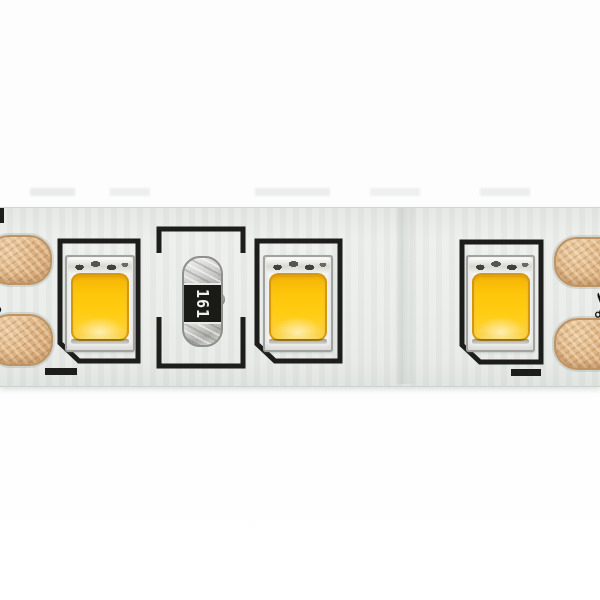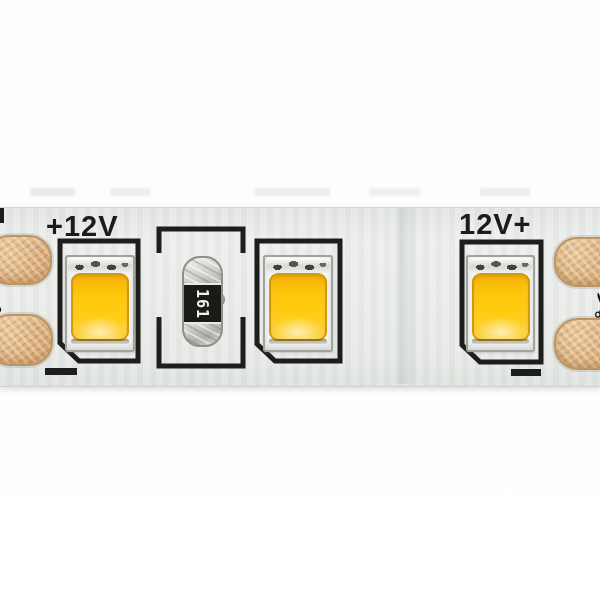--- a/index.html
+++ b/index.html
@@ -129,22 +129,20 @@
       <path d="M 79 361 L 60 343 L 60 241 L 138 241 L 138 361 Z"></path>
       <path d="M 159 253 L 159 229 L 243 229 L 243 253"></path>
       <path d="M 159 317 L 159 366 L 243 366 L 243 317"></path>
       <path d="M 275 361 L 257 344 L 257 241 L 340 241 L 340 361 Z"></path>
       <path d="M 480 362 L 462 345 L 462 242 L 541 242 L 541 362 Z"></path>
     </g>
     <rect x="45" y="368" width="32" height="7" fill="#1d1d1b"></rect>
     <rect x="511" y="369" width="30" height="7" fill="#1d1d1b"></rect>
   </svg>
 
-  <span class="v-label" style="left:46px;top:210px;">+12V</span>
-  <span class="v-label" style="left:459px;top:208px;">12V+</span>
 
   <div class="led-pkg" style="left:65px;top:255px;">
     <div class="led-top"></div>
     <div class="led-yellow"></div>
     <div class="led-shadow"></div>
   </div>
   <div class="led-pkg" style="left:263px;top:255px;">
     <div class="led-top"></div>
     <div class="led-yellow"></div>
     <div class="led-shadow"></div>

